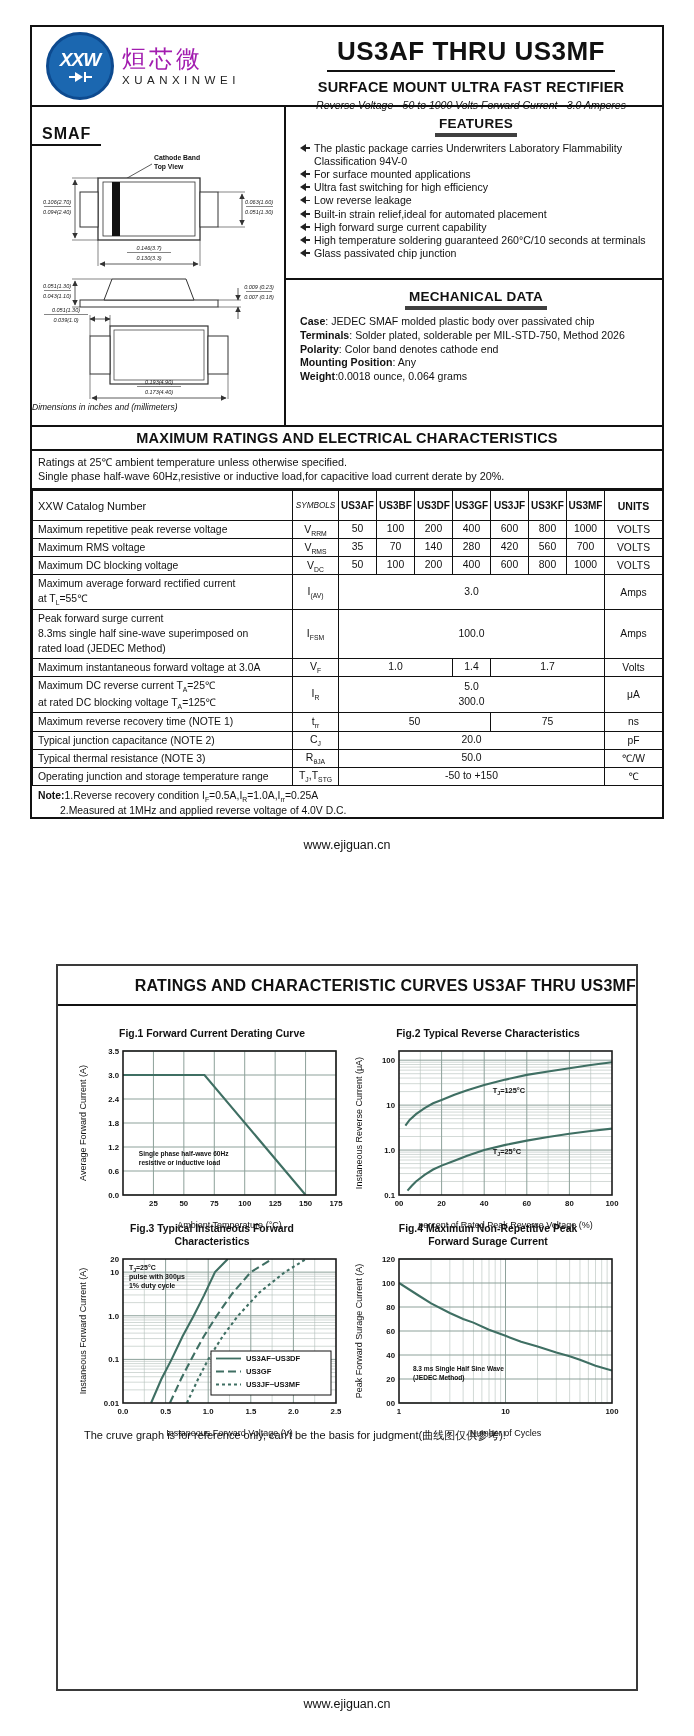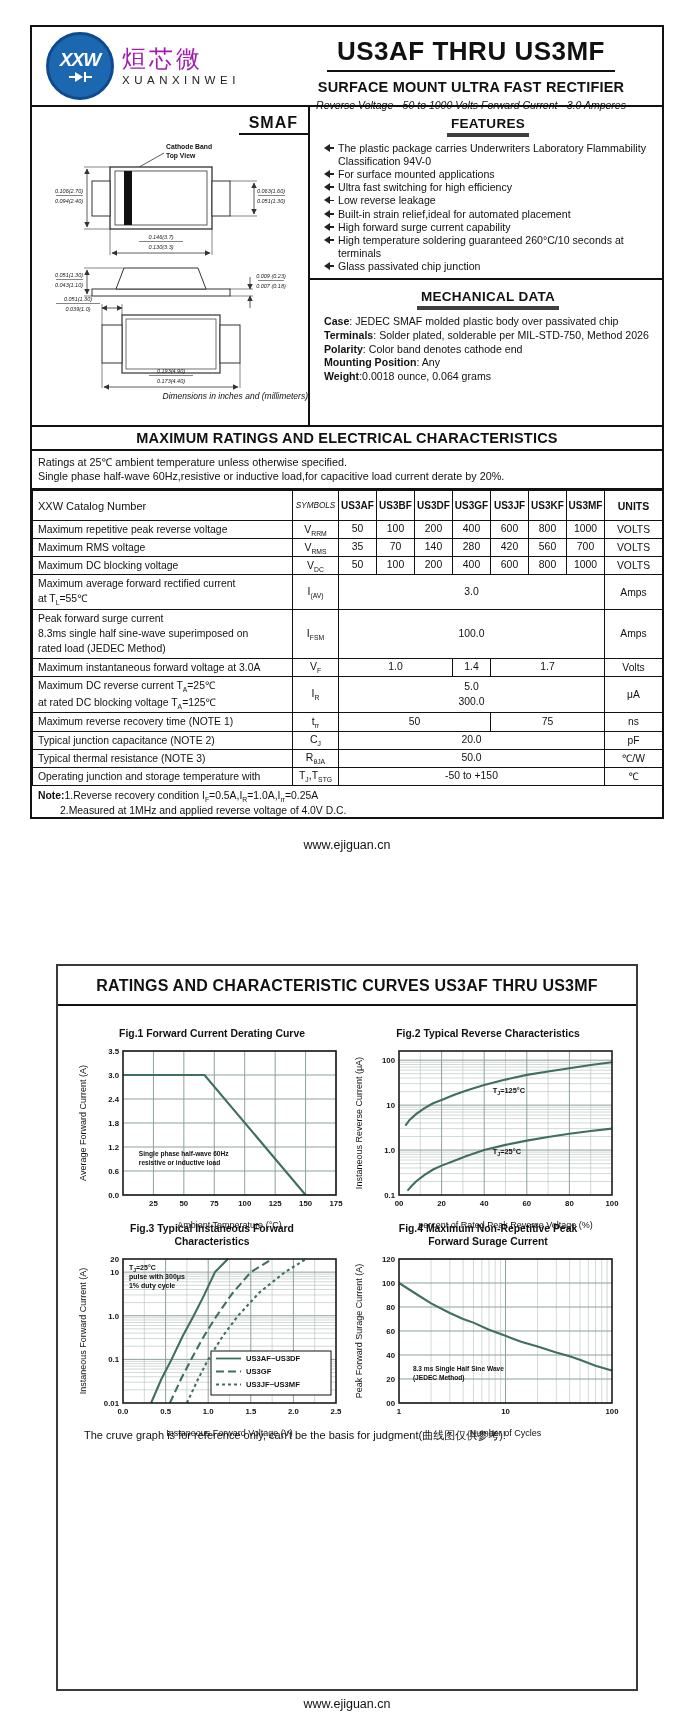--- a/index.html
+++ b/index.html
@@ -16,21 +16,21 @@
   .logo-diode .tail,.logo-diode .lead{width:6px;height:2px;background:#fff;}
   .logo-text{margin-left:8px;}
   .logo-cn{font-size:24px;font-weight:400;letter-spacing:3px;line-height:1.1;color:#a21caf;}
   .logo-en{font-size:11.5px;letter-spacing:4.5px;color:#222;margin-top:1px;}
   .titleblock{flex:1;text-align:center;padding-top:9px;}
   .ptitle{font-size:26px;font-weight:700;display:inline-block;border-bottom:2.5px solid #111;padding:0 10px 3px;letter-spacing:.5px;}
   .psub{font-size:14.5px;font-weight:700;margin-top:7px;letter-spacing:.2px;}
   .ptag{font-size:10.5px;font-style:italic;margin-top:4px;}
   
   .cols{display:flex;height:318px;box-sizing:border-box;}
-  .leftcol{width:276px;box-sizing:border-box;text-align:right;padding-top:7px;}
+  .leftcol{width:252px;box-sizing:border-box;text-align:left;padding-top:18px;}
   .rightcol{flex:1;border-left:2px solid #111;box-sizing:border-box;padding:5px 10px 0 14px;}
   .pkg-name{font-size:16px;font-weight:700;display:inline-block;border-bottom:2.2px solid #111;padding:0 10px 1px;letter-spacing:1px;}
   svg.pkg{display:block;margin:2px auto 0;}
   .pkg-caption{font-size:8.5px;font-style:italic;margin-top:0;}
   .sec-title-wrap{text-align:center;margin:2px 0 5px;}
   .sec-title{font-size:13.5px;font-weight:700;display:inline-block;border-bottom:4px solid #404040;padding:0 4px 2px;letter-spacing:.3px;}
   .feat-block{height:164px;box-sizing:border-box;}
   ul.features{list-style:none;margin:0;padding:0;font-size:10.6px;line-height:1.2;}
   ul.features li{display:flex;margin-bottom:.5px;}
   .bullet{display:inline-block;width:11px;height:9px;position:relative;flex:none;margin-right:3px;margin-top:2px;}
@@ -53,21 +53,21 @@
   table.rt sub{font-size:6.8px;}
   table.rt td.val{line-height:1.4;}
   table.rt td.unit{font-size:10.3px;}
   .notes{padding:3px 6px;font-size:10.4px;line-height:1.35;}
   .notes .indent{padding-left:22px;}
   .notes sub{font-size:6.8px;}
   .footer{position:absolute;left:0;width:100%;text-align:center;font-size:12.5px;color:#111;}
   .f1{top:838px;} .f2{top:1697px;}
   
   .p2box{position:absolute;left:56px;top:964px;width:582px;height:727px;border:2px solid #3a3a3a;box-sizing:border-box;background:#fff;}
-  .p2banner{border-bottom:2.5px solid #111;text-align:center;font-weight:700;font-size:16px;padding:11px 0 9px;letter-spacing:.2px;}
+  .p2banner{border-bottom:2.5px solid #111;text-align:right;font-weight:700;font-size:16px;padding:11px 0 9px;letter-spacing:.2px;}
   .chartzone{position:relative;width:100%;height:620px;}
   .ccell{position:absolute;width:272px;}
   #cc0{left:18px;top:8px;} #cc1{left:294px;top:8px;}
   #cc2{left:18px;top:216px;} #cc3{left:294px;top:216px;}
   .chart-title{min-height:26px;display:flex;flex-direction:column;justify-content:flex-end;text-align:center;font-weight:700;font-size:10.4px;line-height:1.25;margin-bottom:1px;}
   .disclaimer{position:absolute;left:26px;top:462px;font-size:11px;}
   
   .pt{font-size:6.8px;font-weight:700;fill:#111;}
   .dt{font-size:5.5px;font-style:italic;fill:#222;text-anchor:middle;}
 </style>
@@ -359,21 +359,21 @@
         <tr>
           <td class="lab">
             <div>Typical thermal resistance (NOTE 3)</div>
           </td>
           <td class="sym">R<sub>θJA</sub></td>
           <td class="val" colspan="7">50.0</td>
           <td class="unit">℃/W</td>
         </tr>
         <tr>
           <td class="lab">
-            <div>Operating junction and storage temperature with</div>
+            <div>Operating junction and storage temperature range</div>
           </td>
           <td class="sym">T<sub>J</sub>,T<sub>STG</sub></td>
           <td class="val" colspan="7">-50 to +150</td>
           <td class="unit">℃</td>
         </tr>
       </tbody>
     </table>
   <div class="notes" id="notes">
       <div><b>Note:</b>1.Reverse recovery condition I<sub>F</sub>=0.5A,I<sub>R</sub>=1.0A,I<sub>rr</sub>=0.25A</div>
       <div class="indent">2.Measured at 1MHz and applied reverse voltage of 4.0V D.C.</div>

